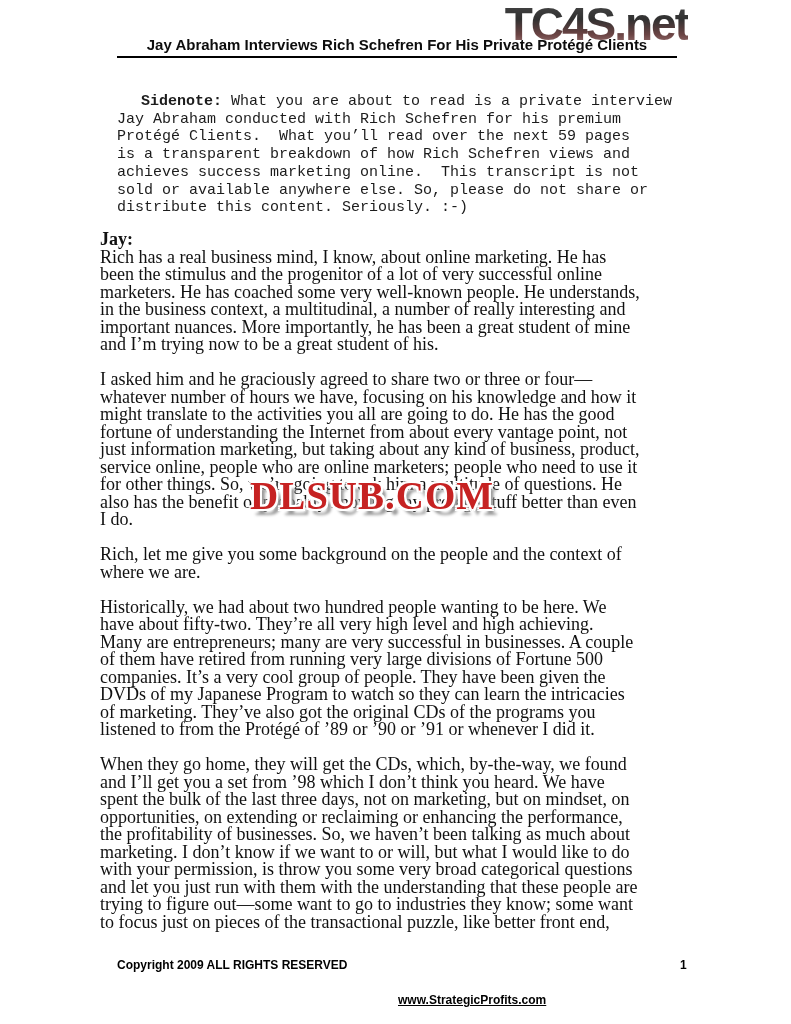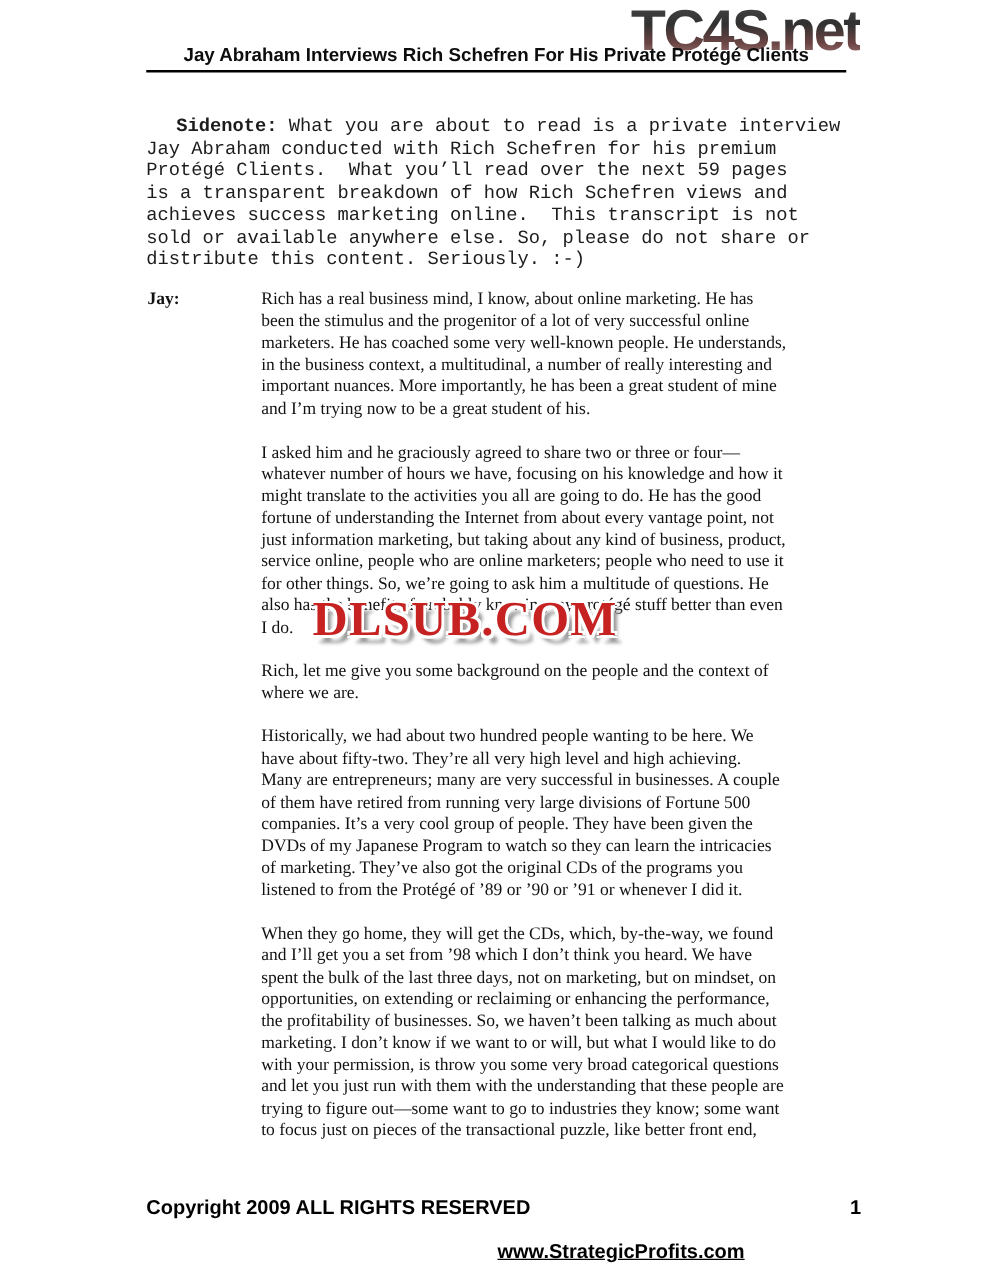--- a/index.html
+++ b/index.html
@@ -24,39 +24,39 @@
   .header-rule {
     position:absolute; top:56px; left:117px; width:560px; height:2px; background:#000;
   }
   .sidenote {
     position:absolute; top:93px; left:117px; width:585px;
     font-family:"Liberation Mono", monospace; font-size:15px; line-height:17.7px;
     white-space:pre-line; color:#1c1c1c;
   }
   .sidenote b { font-weight:bold;margin-left:24px; }
   .speech {
-    position:absolute; top:231px; left:118px; width:620px;
-    font-size:14px; line-height:17.5px; display:flex;
+    position:absolute; top:231px; left:100px; width:620px;
+    font-size:18px; line-height:17.5px; display:flex;flex-direction:column;
   }
   .speaker { width:91px; flex:none; font-weight:bold; }
   .paras { flex:1; display:flex; flex-direction:column; gap:17.5px; }
   .para { white-space:pre-line; }
   
   .dlsub {
     position:absolute; top:476px; left:250px;
     font-family:"Liberation Serif", serif; font-weight:bold;
     font-size:39px; letter-spacing:1px; line-height:1; color:#c62222;
     text-shadow:
       -2px 0 0 #fff, 2px 0 0 #fff, 0 -2px 0 #fff, 0 2px 0 #fff,
       -2px -2px 0 #fff, 2px -2px 0 #fff, -2px 2px 0 #fff, 2px 2px 0 #fff,
       5px 6px 3px #9a9a9a;
   }
   .footer-copyright, .footer-link, .footer-page {
     position:absolute; top:958px;
-    font-family:"Liberation Sans", sans-serif; font-weight:bold; font-size:16px;
+    font-family:"Liberation Sans", sans-serif; font-weight:bold; font-size:12px;
     color:#000;
   }
   .footer-copyright { left:117px; }
   .footer-link { left:398px; text-decoration:underline;margin-top:35px; }
   .footer-page { left:680px; }
   
   .traders {
     position:absolute; top:983px; right:2px;
     font-family:"Liberation Sans", sans-serif; font-weight:bold;
     font-size:33px; line-height:1; color:#d06b6a;

